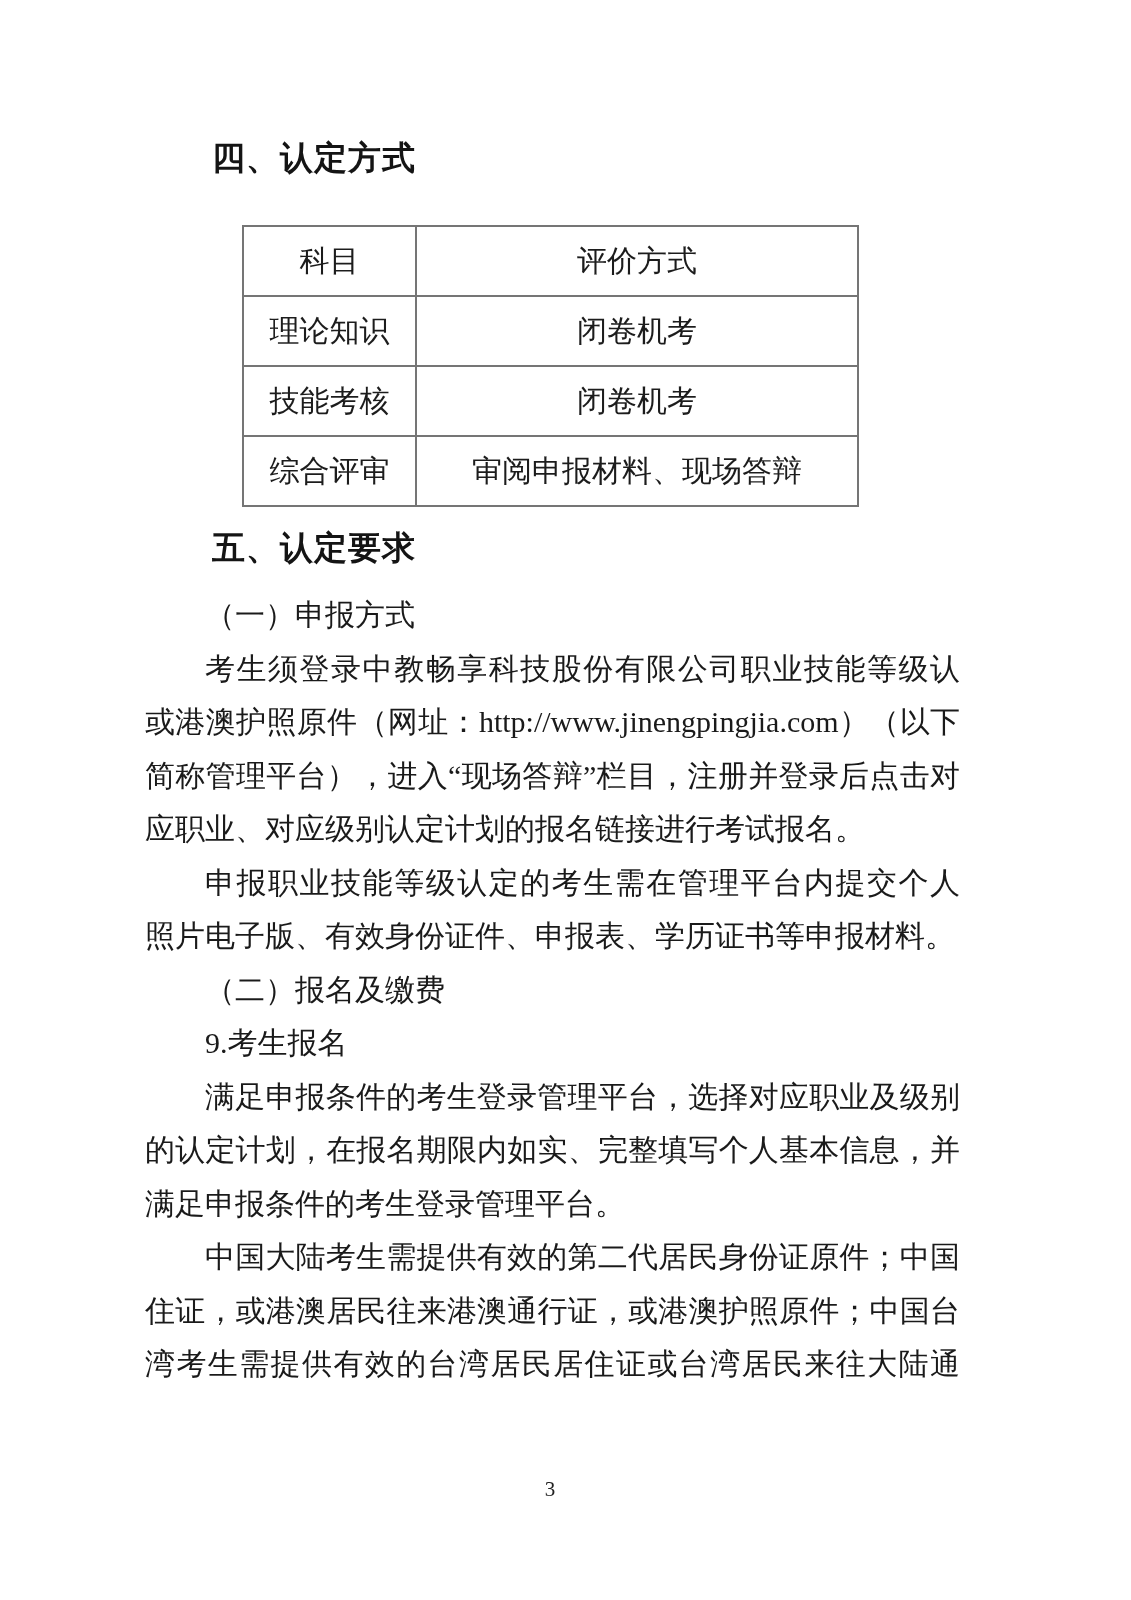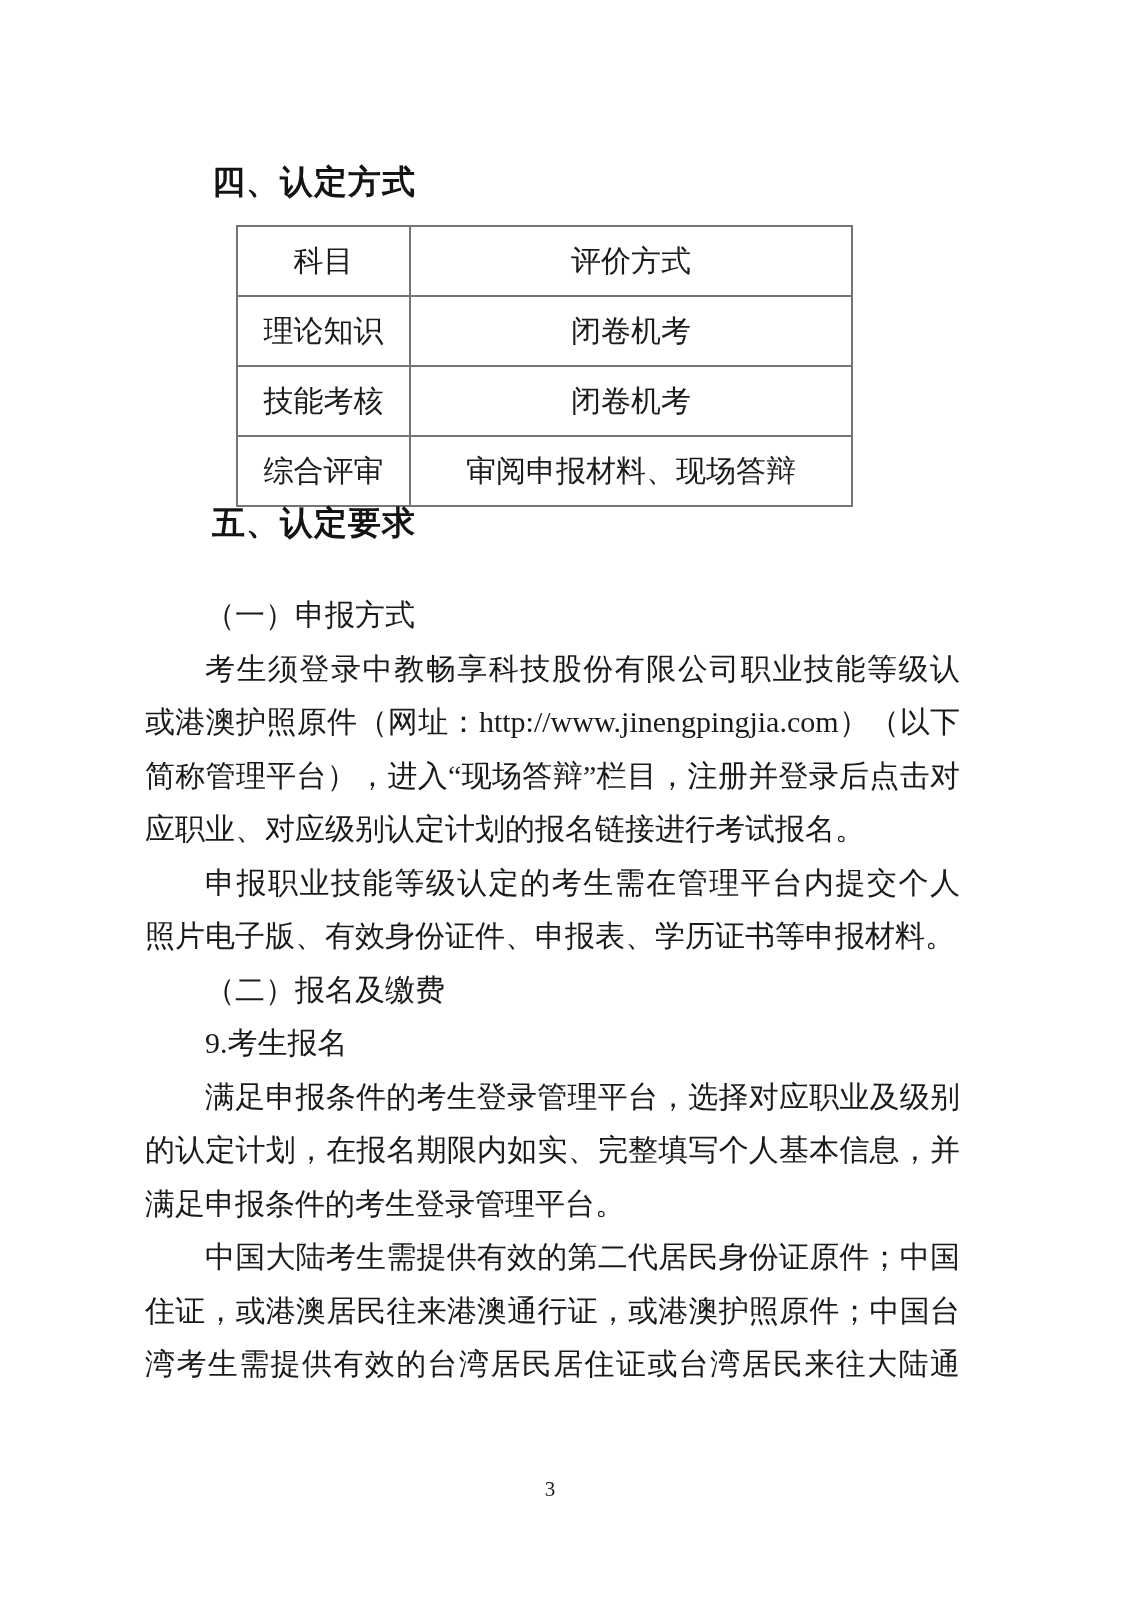--- a/index.html
+++ b/index.html
@@ -22,26 +22,26 @@
     position: absolute;
     left: 212px;
     font-family: "Liberation Sans", sans-serif;
     font-weight: 700;
     font-size: 33px;
     line-height: 38px;
     color: #141414;
     letter-spacing: 1px;
     white-space: nowrap;
   }
-  #heading-method { top: 163px; }
-  #heading-requirements { top: 504px; }
+  #heading-method { top: 142px; font-family: Liberation Mono, monospace; }
+  #heading-requirements { top: 529px; }
 
   .eval-table {
     position: absolute;
-    left: 236px;
+    left: 242px;
     top: 225px;
     width: 617px;
     border-collapse: collapse;
     table-layout: fixed;
   }
   .eval-table td {
     border: 2px solid #757575;
     height: 68px;
     padding: 0;
     text-align: center;

